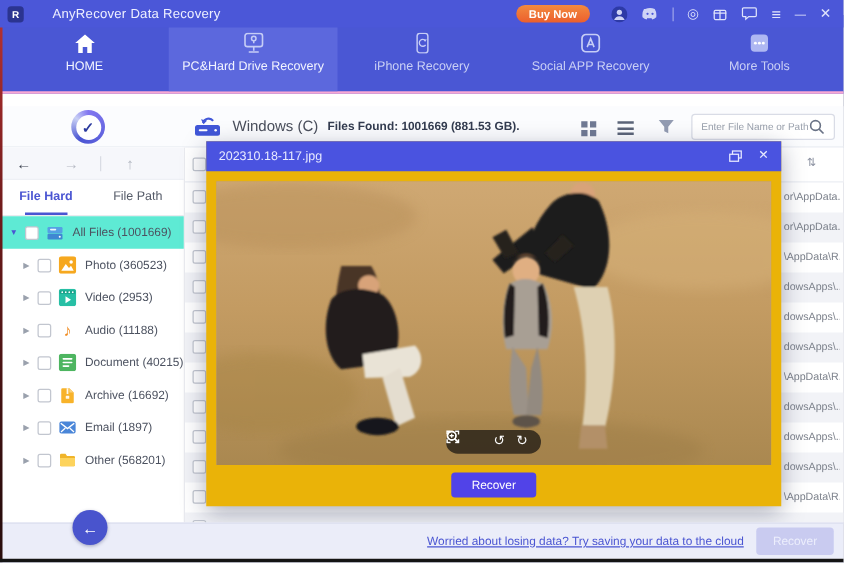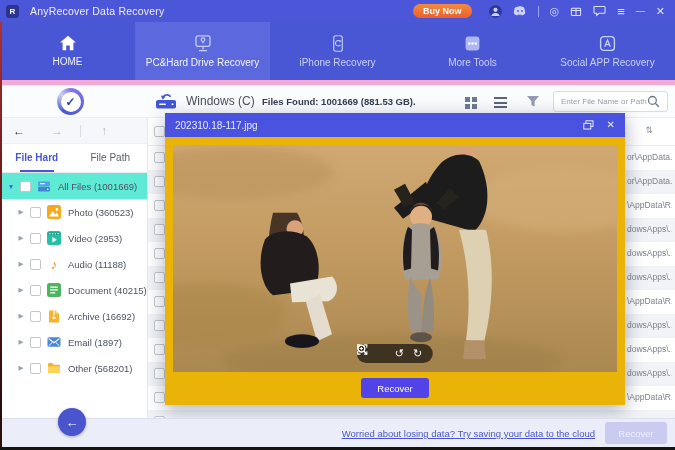--- a/index.html
+++ b/index.html
@@ -7,29 +7,29 @@
   .app {
     position:relative; width:675px; height:450px; overflow:hidden;
     font-family:"Liberation Sans", sans-serif; background:#fff;
     -webkit-font-smoothing:antialiased;
   }
   
   .titlebar { position:absolute; left:0; top:0; width:675px; height:22px;
     background:#4b57d8; display:flex; align-items:center; padding:0 10px 0 6px; z-index:30;}
   .logo { width:13px; height:13px; border-radius:3px; background:#2b3490; color:#fff;
     font-size:8px; font-weight:bold; display:flex; align-items:center; justify-content:center;}
-  .app-title { color:#eef0ff; font-size:10.5px; margin-left:11px; letter-spacing:.2px;}
+  .app-title { color:#eef0ff; font-size:10.5px; margin-left:23px; letter-spacing:.2px;}
   .tb-right { margin-left:auto; display:flex; align-items:center; gap:11px; }
   .buy-now { background:linear-gradient(#f28a3f,#ec5f2d); color:#fff; font-size:9px; font-weight:bold;
     padding:2px 10px; border-radius:8px; margin-right:6px; }
   .tb-ic { color:#dfe3fb; font-size:11px; line-height:1; display:flex; align-items:center;}
   .tb-div { width:1px; height:11px; background:rgba(255,255,255,.45); }
   
-  .navbar { position:absolute; left:0; top:22px; width:675px; height:63px;
-    background:#4a57d4; display:flex; z-index:20; border-bottom:5px solid #f9a8d4;}
+  .navbar { position:absolute; left:0; top:12px; width:675px; height:63px;
+    background:#4a57d4; display:flex; z-index:20; border-bottom:2px solid #f9a8d4;}
   .nav-tab { width:135px; height:100%; display:flex; flex-direction:column; align-items:center;
     justify-content:center; gap:5px; cursor:pointer;}
   .nav-tab.active { background:#5c68dd; }
   .nav-label { font-size:10px; color:#c9cff5; }
   .nav-tab.active .nav-label, .nav-tab.home .nav-label { color:#f2f4ff; }
   .edge-stripe { position:absolute; left:0; top:22px; width:2px; height:428px;
     background:linear-gradient(#b23030,#6e1b1b 35%,#2a0d0d 90%); z-index:40;}
   .edge-bottom { position:absolute; left:0; top:447px; width:675px; height:3px; background:#141414; z-index:40;}
   
   .toolbar { position:absolute; left:0; top:85px; width:675px; height:33px; background:#fbfcfe;
@@ -177,36 +177,36 @@
             <rect x="1.2" y="0.8" width="9.6" height="17.4" rx="2.4" fill="none" stroke="#c6cdf6" stroke-width="1.3"></rect>
             <path d="M8.6 7.2 A3.1 3.1 0 1 0 8.8 11" fill="none" stroke="#c6cdf6" stroke-width="1.2"></path>
             <path d="M9.9 6 L8.3 8.4 L7 6.4 Z" fill="#c6cdf6"></path>
           </svg>
       </span>
       <span class="nav-label">iPhone Recovery</span>
     </div>
     <div class="nav-tab">
       <span>
         <svg width="17" height="17" viewBox="0 0 16 16">
+            <rect x="1.5" y="1.5" width="13" height="13" rx="3" fill="none" stroke="#c6cdf6" stroke-width="1.3"></rect>
+            <path d="M5.4 11 L8 4.6 L10.6 11 M6.3 9 H9.7" fill="none" stroke="#c6cdf6" stroke-width="1.2"></path>
+          </svg>
+      </span>
+      <span class="nav-label">Social APP Recovery</span>
+    </div>
+    <div class="nav-tab">
+      <span>
+        <svg width="17" height="17" viewBox="0 0 16 16">
             <rect x="1.5" y="1.5" width="13" height="13" rx="3" fill="#aeb7f2"></rect>
             <circle cx="5" cy="8" r="1.1" fill="#fff"></circle>
             <circle cx="8" cy="8" r="1.1" fill="#fff"></circle>
             <circle cx="11" cy="8" r="1.1" fill="#fff"></circle>
           </svg>
       </span>
       <span class="nav-label">More Tools</span>
-    </div>
-    <div class="nav-tab">
-      <span>
-        <svg width="17" height="17" viewBox="0 0 16 16">
-            <rect x="1.5" y="1.5" width="13" height="13" rx="3" fill="none" stroke="#c6cdf6" stroke-width="1.3"></rect>
-            <path d="M5.4 11 L8 4.6 L10.6 11 M6.3 9 H9.7" fill="none" stroke="#c6cdf6" stroke-width="1.2"></path>
-          </svg>
-      </span>
-      <span class="nav-label">Social APP Recovery</span>
     </div>
   </div>
   <div class="edge-stripe"></div>
   <div class="edge-bottom"></div>
 
   <div class="toolbar">
     <div class="scan-ok">
       <div class="inner">✓</div>
     </div>
     <span class="drive-ic">

